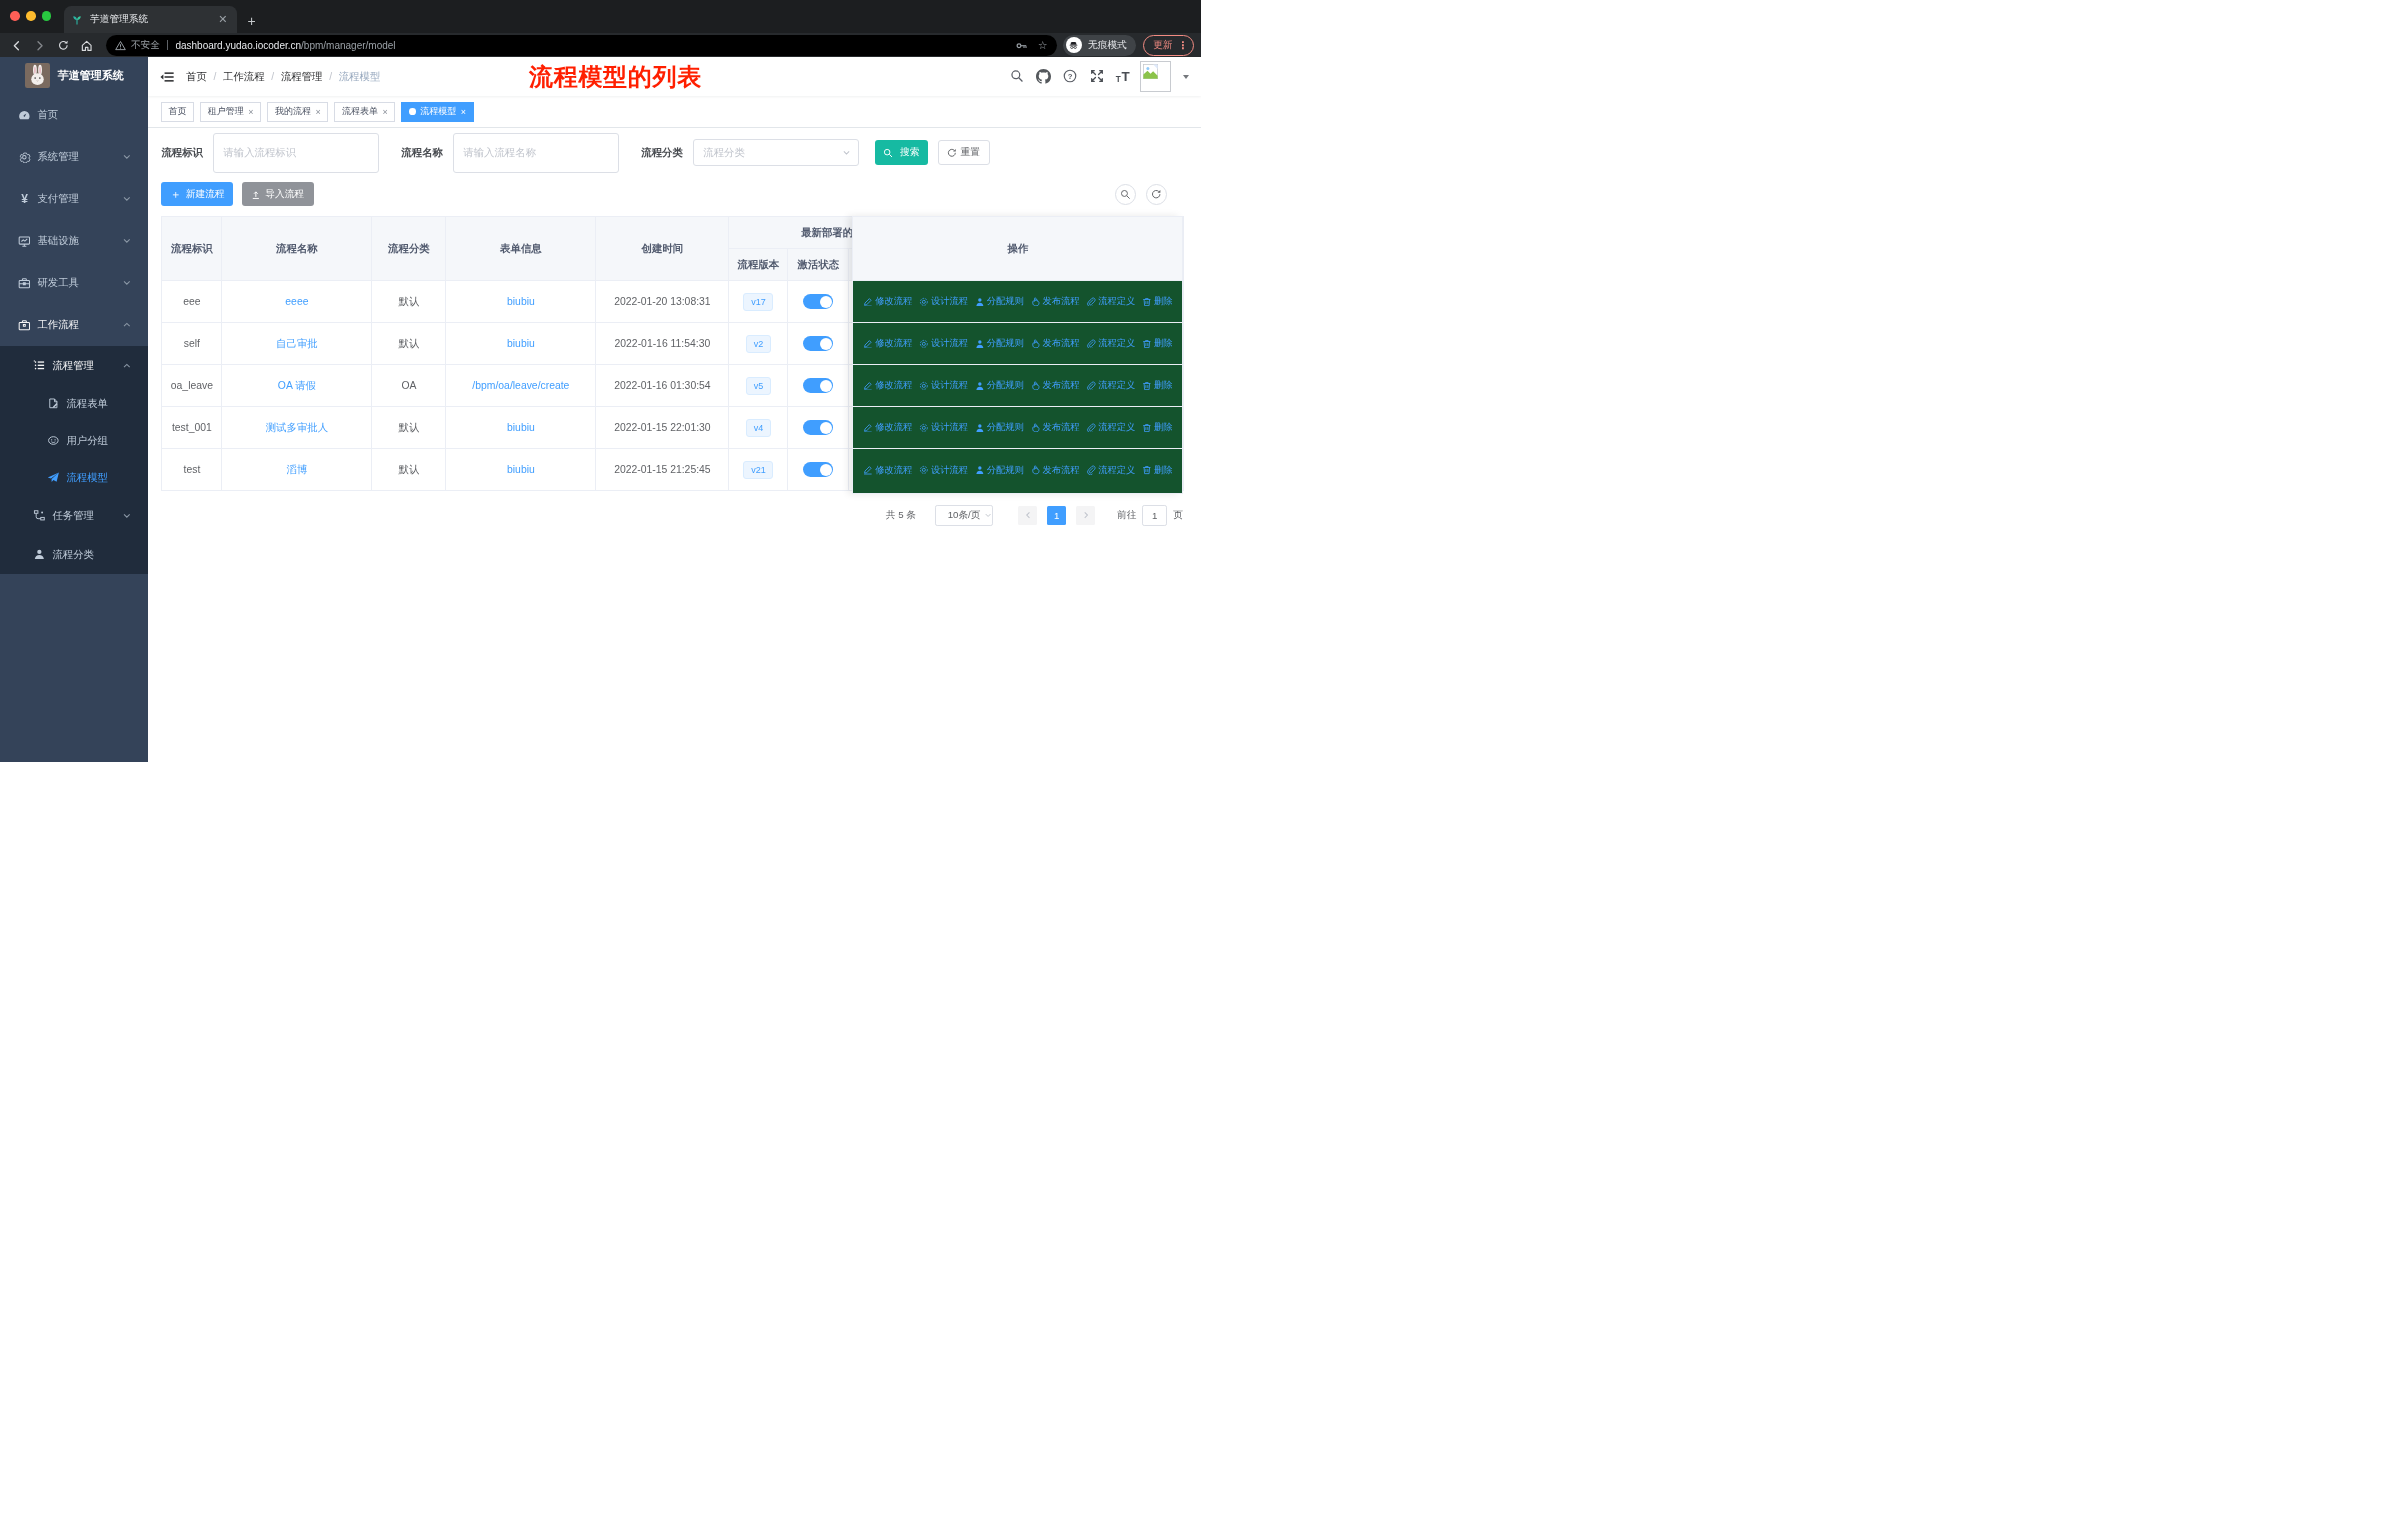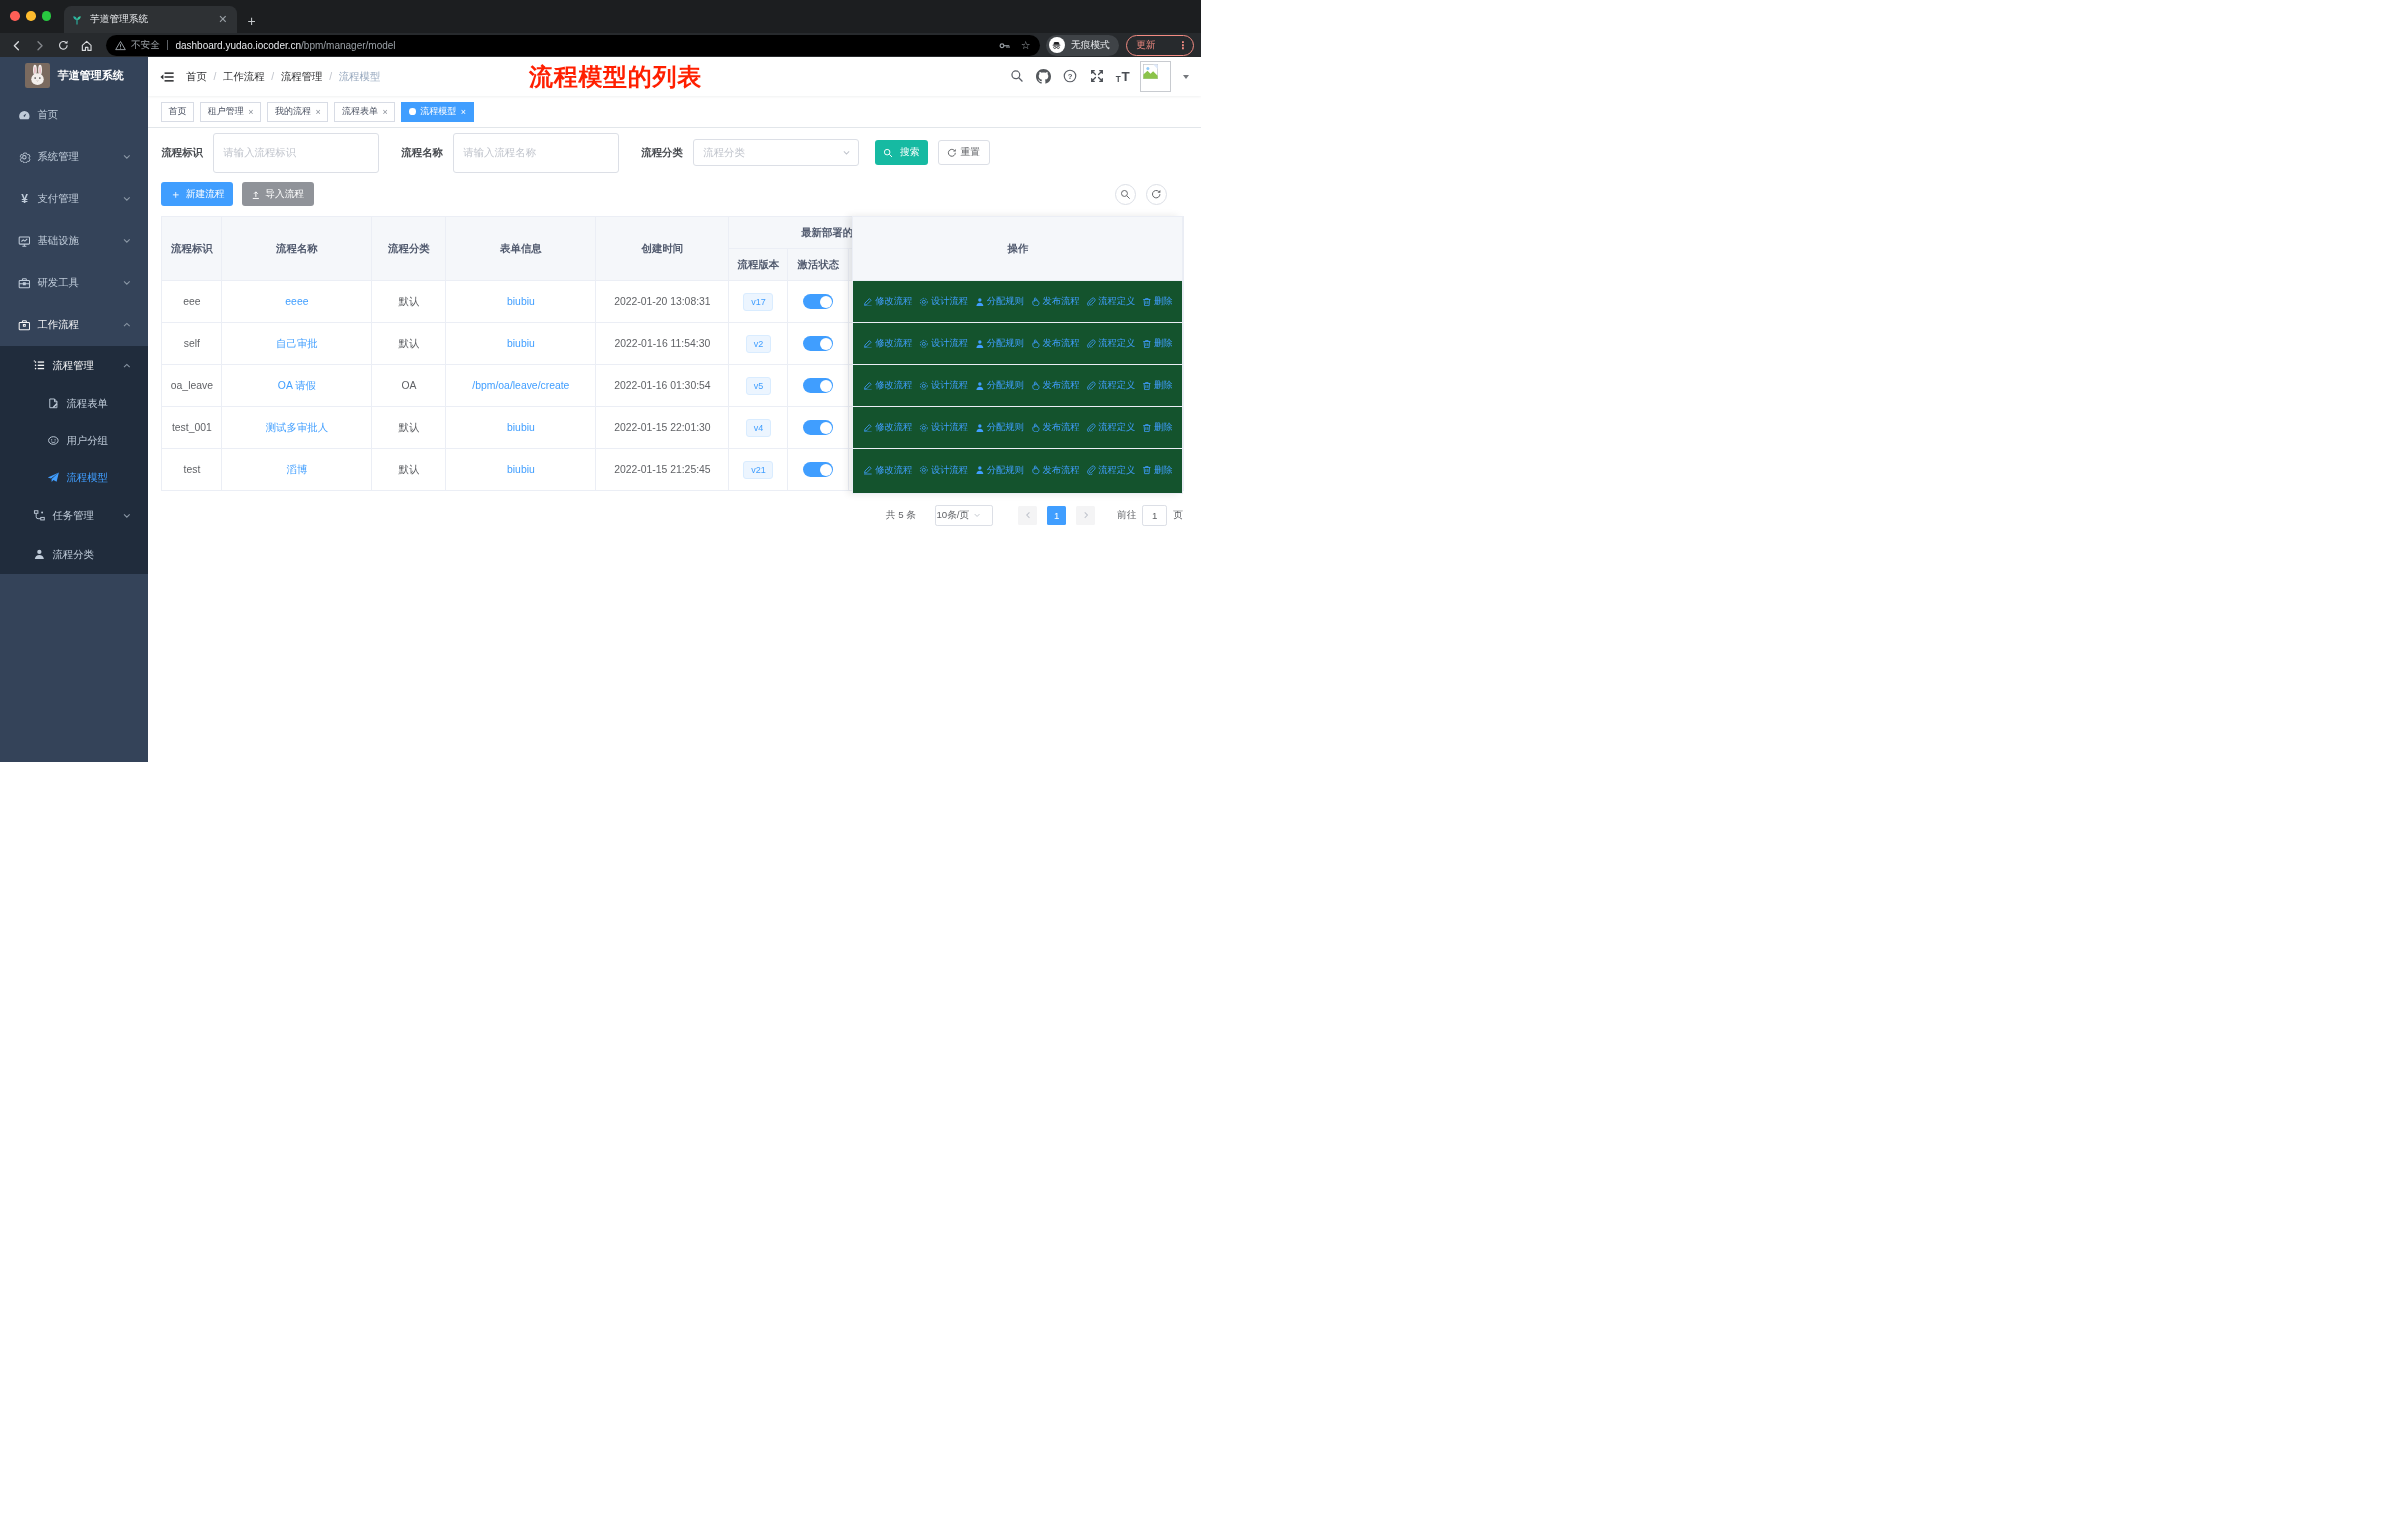--- a/index.html
+++ b/index.html
@@ -26,21 +26,21 @@
   .omnibox .host { color:#e8eaed; font-size:10px; }
   .omnibox .path { color:#9aa0a6; font-size:10px; }
   .omnibox .grow { flex:1; }
   .ob-ic { margin-left:9px; display:flex; align-items:center; }
   .star { color:#9aa0a6; font-size:11px; }
   .incog { height:21px; background:#3f4347; border-radius:10.4px; display:flex; align-items:center;
     padding:0 9px 0 3px; color:#e8eaed; font-size:9.7px; margin-right:7.4px; white-space:nowrap;}
   .incog .face { width:16.4px; height:16.4px; background:#fff; border-radius:50%; margin-right:6px;
     display:flex; align-items:center; justify-content:center; }
   .update { height:21px; border:1.1px solid #f28b82; border-radius:11px; color:#f28b82;
-    font-size:9.7px; display:flex; align-items:center; padding:0 4.5px 0 9px; white-space:nowrap;gap:17px;}
+    font-size:9.7px; display:flex; align-items:center; padding:0 4.5px 0 9px; white-space:nowrap;}
   .update .dots { font-size:10.4px; letter-spacing:0; margin-left:5.2px; color:#f28b82; font-weight:bold;}
 
   
   .app { display:flex; height:705px; }
   .sidebar { width:148px; background:#344359; flex:0 0 auto; color:#bfcbd9; }
   .logo-row { height:37px; display:flex; align-items:center; padding-left:24.6px; }
   .logo-row svg { flex:0 0 auto; }
   .logo-title { color:#fff; font-size:11px; font-weight:bold; margin-left:8.2px; white-space:nowrap; }
   .m-item { display:flex; align-items:center; font-size:10.4px; cursor:pointer; position:relative; }
   .m-item .mi { display:flex; align-items:center; justify-content:center; width:13.4px; margin-right:6px; }
@@ -120,21 +120,21 @@
     align-items:center; justify-content:center; font-size:10.4px; font-weight:700; color:#515a6e; }
   .fx-row { height:42px; border-bottom:0.7px solid #ebeef5; display:flex; align-items:center;
     justify-content:center; gap:6.7px; }
   .fx-row:last-child { border-bottom:none; }
   .act { display:inline-flex; align-items:center; gap:2.2px; color:#409eff; font-size:9.3px;
     text-decoration:none; white-space:nowrap; cursor:pointer; }
 
   
   .pager { display:flex; align-items:center; justify-content:flex-end; margin-top:14px; font-size:9.7px; color:#606266; }
   .pg-size { width:58px; height:21px; border:0.7px solid #dcdfe6; border-radius:2.2px; display:flex;
-    align-items:center; justify-content:flex-start; gap:3.7px; margin-left:19.4px; cursor:pointer;}
+    align-items:center; justify-content:flex-end; gap:3.7px; margin-left:19.4px; cursor:pointer;}
   .pg-btn { width:18.6px; height:19.4px; background:#f4f4f5; border-radius:1.5px; display:flex; align-items:center;
     justify-content:center; color:#c0c4cc; font-size:11px; cursor:pointer; }
   .pg-page { width:18.6px; height:19.4px; background:#409eff; border-radius:1.5px; color:#fff; display:flex;
     align-items:center; justify-content:center; font-size:9.7px; cursor:pointer;}
   .pg-goto { margin-left:22px; }
   .pg-input { width:25px; height:21px; border:0.7px solid #dcdfe6; border-radius:2.2px; text-align:center;
     font-size:9.7px; color:#606266; margin:0 6px; outline:none; font-family:inherit;}
   .ml14{margin-left:10.4px} .ml34{margin-left:25px}
 </style>
 </head>

